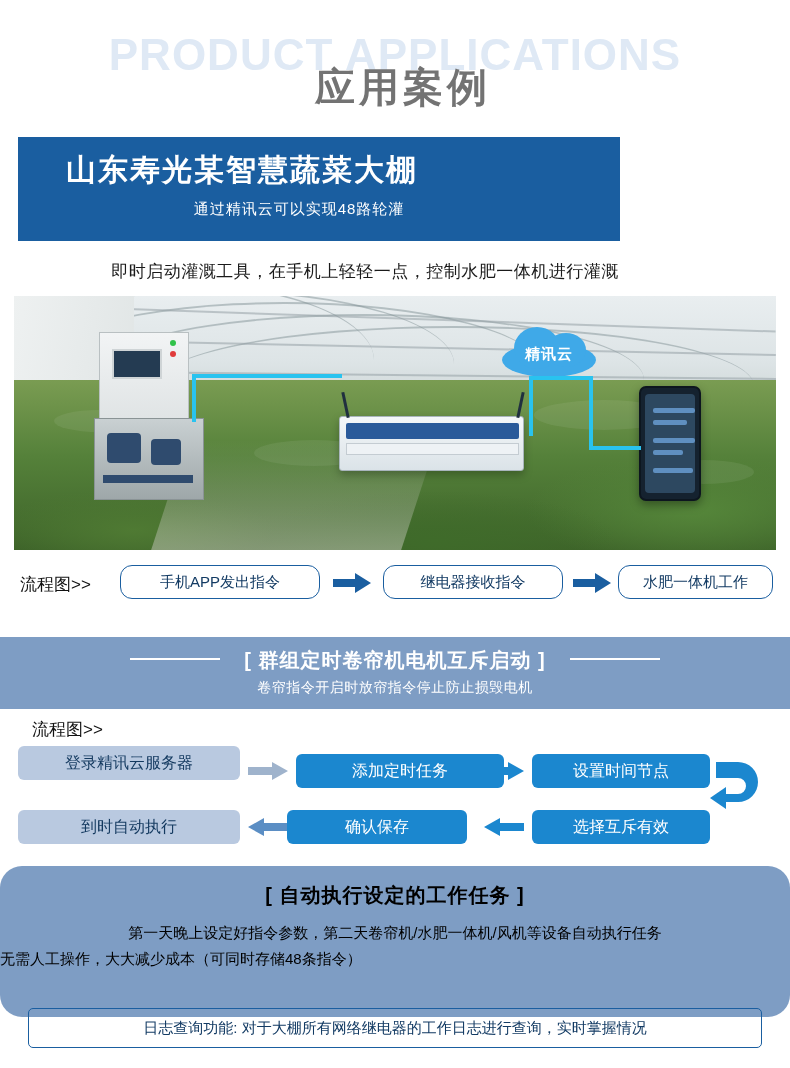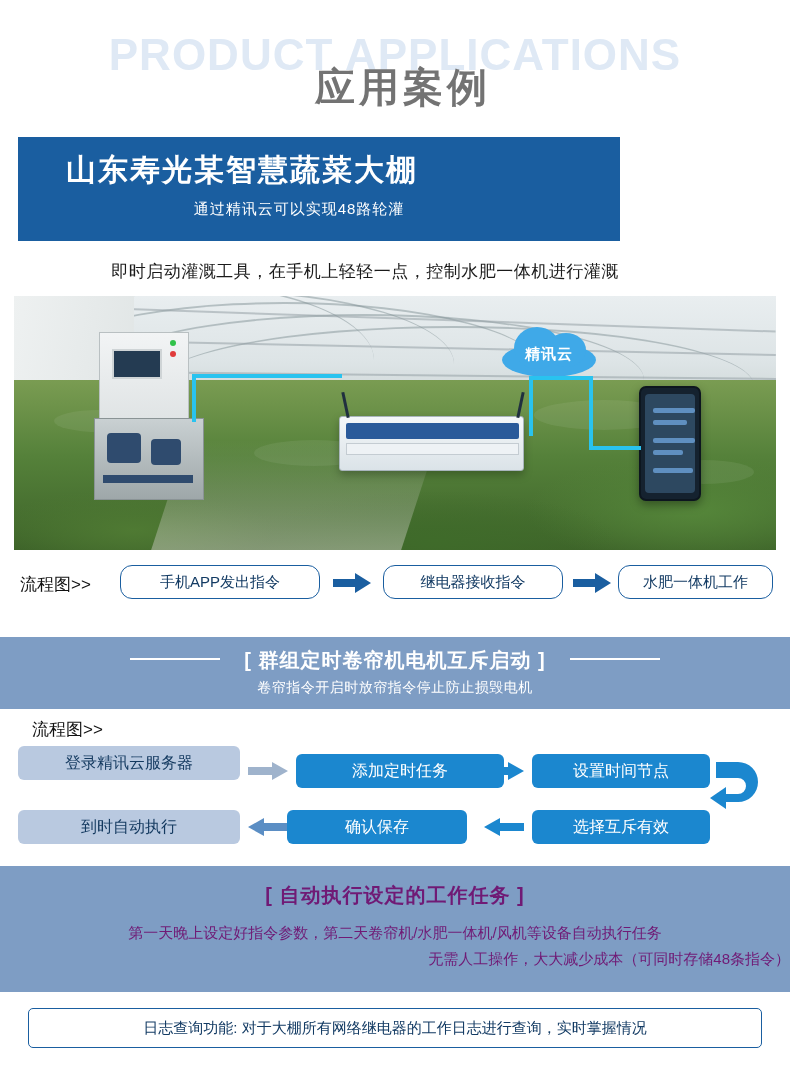--- a/index.html
+++ b/index.html
@@ -165,29 +165,29 @@
     position:absolute; height:34px; border-radius:6px;
     display:flex; align-items:center; justify-content:center;
     font-size:16px; white-space:nowrap;
   }
   .fb2.light { background:#b9c9e0; color:#13395f; }
   .fb2.dark  { background:#1b87cf; color:#fff; }
   .ar { position:absolute; }
 
   
   .band3 {
-    position:absolute; top:866px; left:0; width:790px; height:126px;
-    background:#7e9dc4; color:#701a75;
+    position:absolute; top:866px; left:0; width:790px; height:151px;
+    background:#7e9dc4; color:#000000;border-radius:22px;
   }
   .band3-title {
     position:absolute; top:16px; left:0; width:790px; text-align:center;
     font-size:20px; font-weight:bold; letter-spacing:1px;
   }
   .band3-l1 { position:absolute; top:58px; left:0; width:790px; text-align:center; font-size:15px; }
-  .band3-l2 { position:absolute; top:84px; left:0; width:790px; text-align:right; font-size:15px; }
+  .band3-l2 { position:absolute; top:84px; left:0; width:790px; text-align:left; font-size:15px; }
 
   
   .foot {
     position:absolute; top:1008px; left:28px; width:734px; height:40px;
     border:1.5px solid #1a5ea0; border-radius:5px;
     display:flex; align-items:center; justify-content:center;
     font-size:15px; color:#123a63;
   }
 </style>
 </head>

